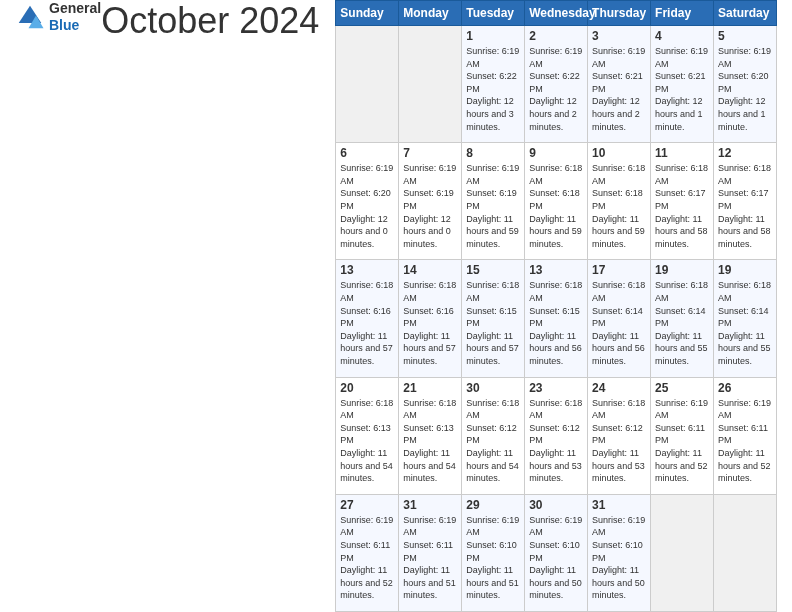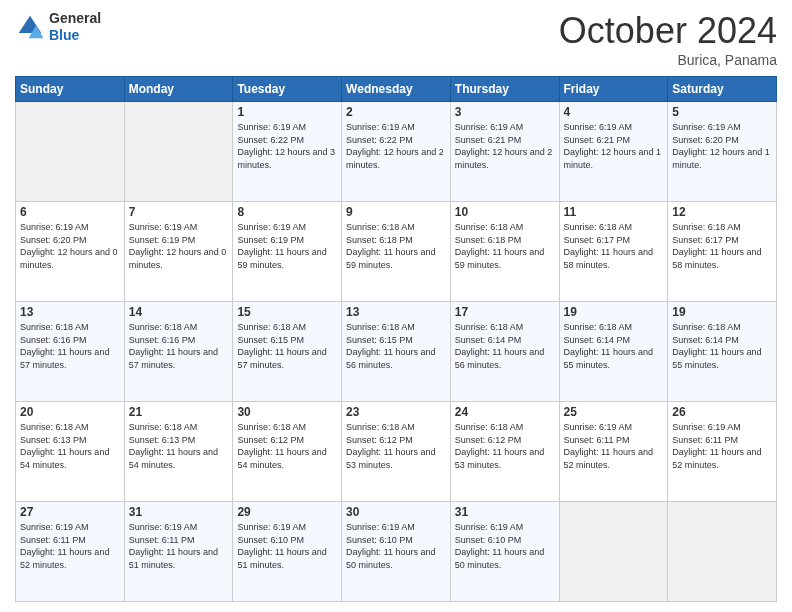--- a/index.html
+++ b/index.html
@@ -6,23 +6,23 @@
     body {
       width: 792px;
       height: 612px;
       font-family: Arial, sans-serif;
       background: #fff;
       overflow: hidden;
     }
     .page {
       width: 792px;
       height: 612px;
-      padding: 10px 15px;
+      padding: 0 15px;
       display: flex;
-      flex-direction: column;
+      flex-direction: row;
     }
     .header {
       display: flex;
       align-items: flex-start;
       justify-content: space-between;
       margin-bottom: 8px;
     }
     .logo {
       display: flex;
       align-items: center;
@@ -52,20 +52,21 @@
     .location {
       font-size: 14px;
       color: #555;
     }
     .calendar {
       flex: 1;
       border: 1px solid #ccc;
       border-collapse: collapse;
       width: 100%;
       table-layout: fixed;
+      margin-left: 16px;
     }
     .calendar th {
       background-color: #2a6db5;
       color: white;
       padding: 5px 4px;
       font-size: 12px;
       font-weight: bold;
       border: 1px solid #1a5a9a;
       text-align: left;
     }
@@ -107,21 +108,20 @@
         <polygon points="20,5 35,28 5,28" fill="#2a6db5"></polygon>
         <polygon points="28,18 38,35 18,35" fill="#5aade8"></polygon>
       </svg>
       <div class="logo-text">
         <span class="logo-general">General</span>
         <span class="logo-blue">Blue</span>
       </div>
     </div>
     <div class="title-area">
       <div class="month-title">October 2024</div>
-      <div class="location">Burica, Panama</div>
     </div>
   </div>
 
   <table class="calendar">
     <thead>
       <tr>
       <th>Sunday</th>
           <th>Monday</th>
           <th>Tuesday</th>
           <th>Wednesday</th>

